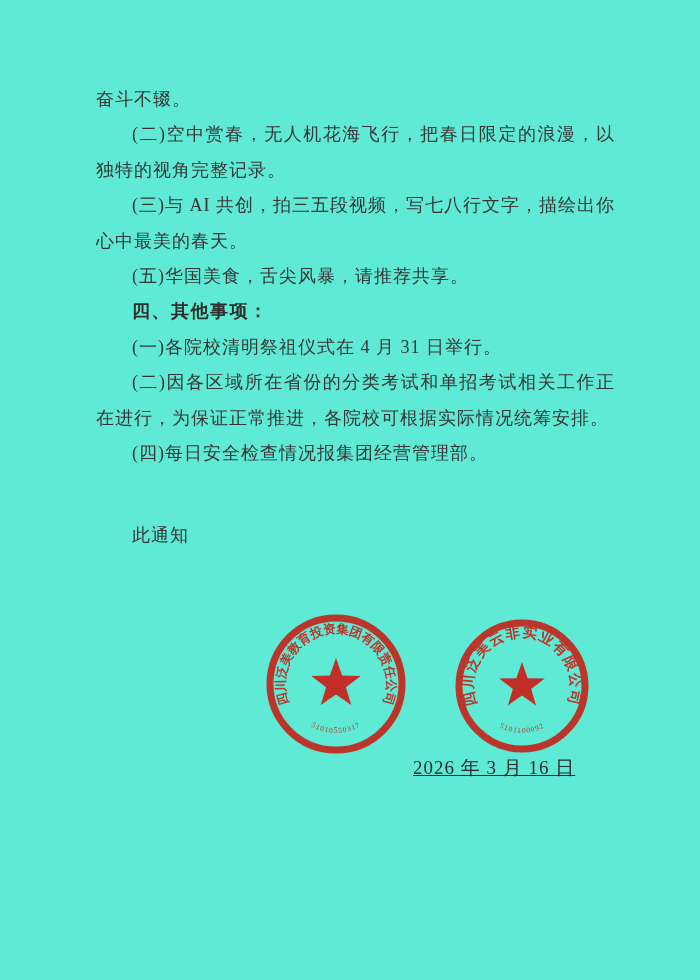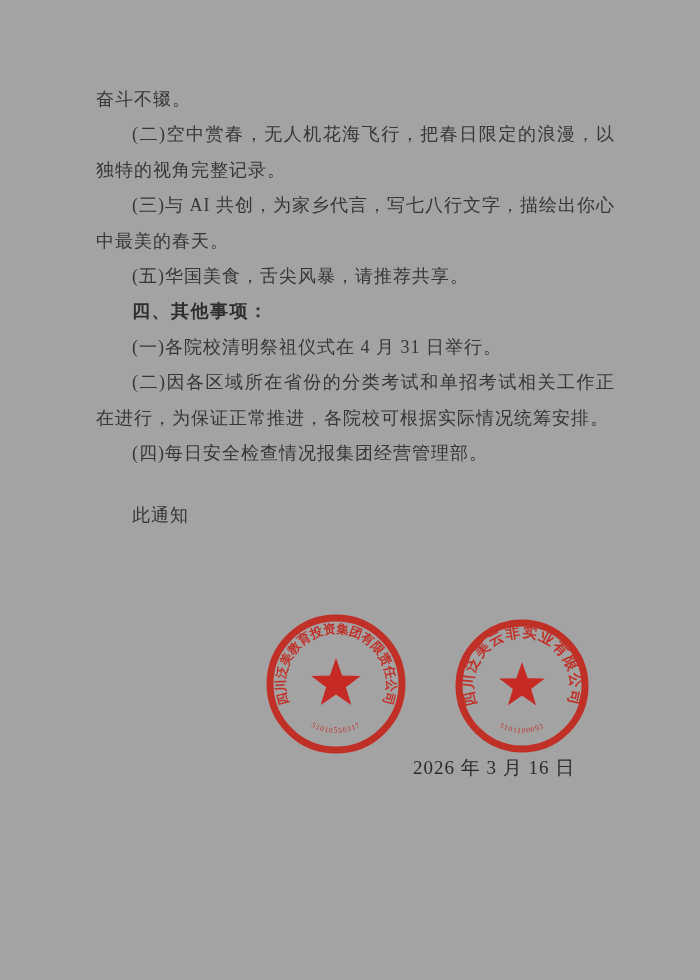--- a/index.html
+++ b/index.html
@@ -4,21 +4,21 @@
 <style>
   html, body {
     margin: 0;
     padding: 0;
     background: #ffffff;
   }
   .page {
     position: relative;
     width: 700px;
     height: 980px;
-    background: #a3a3a3;
+    background: #5eead4;
     overflow: hidden;
     font-family: "Liberation Serif", "DejaVu Serif", serif;
   }
   .body-text {
     position: absolute;
     left: 96px;
     top: 82px;
     width: 519px;
     font-size: 18px;
     line-height: 35.4px;
@@ -28,21 +28,21 @@
   }
   .para { margin: 0; }
   .para.indent { text-indent: 2em; }
   .para.bold {
     font-weight: bold;
     color: #2e2e2e;
     font-family: "Liberation Sans", "DejaVu Sans", sans-serif;
     letter-spacing: 1.5px;
   }
   .closing {
-    margin-top: 27px;
+    margin-top: 47px;
     text-indent: 2em;
   }
   .seal {
     position: absolute;
     opacity: 0.93;
   }
   .seal text {
     font-family: "Liberation Serif", "DejaVu Serif", serif;
   }
   .seal-label {
@@ -55,32 +55,33 @@
     white-space: nowrap;
   }
   .date-line {
     position: absolute;
     left: 413px;
     top: 755px;
     font-size: 19px;
     letter-spacing: 1px;
     color: #2a2a2a;
     white-space: nowrap;
+    text-decoration: underline;
   }
 </style>
 </head>
 <body>
 
 <div class="page">
 
   <div class="body-text">
 
     <div class="para">奋斗不辍。</div>
       <div class="para indent">(二)空中赏春，无人机花海飞行，把春日限定的浪漫，以独特的视角完整记录。</div>
-      <div class="para indent">(三)与 AI 共创，为家乡代言，写七八行文字，描绘出你心中最美的春天。</div>
+      <div class="para indent">(三)与 AI 共创，拍三五段视频，写七八行文字，描绘出你心中最美的春天。</div>
       <div class="para indent">(五)华国美食，舌尖风暴，请推荐共享。</div>
       <div class="para indent bold">四、其他事项：</div>
       <div class="para indent">(一)各院校清明祭祖仪式在 4 月 31 日举行。</div>
       <div class="para indent">(二)因各区域所在省份的分类考试和单招考试相关工作正在进行，为保证正常推进，各院校可根据实际情况统筹安排。</div>
       <div class="para indent">(四)每日安全检查情况报集团经营管理部。</div>
       <div class="para closing">此通知</div>
   </div>
 
   <svg class="seal" style="left:261px; top:609px;" width="150" height="150" viewBox="-75 -75 150 150">
     <circle r="66" fill="none" stroke="#c4281e" stroke-width="7"></circle>

